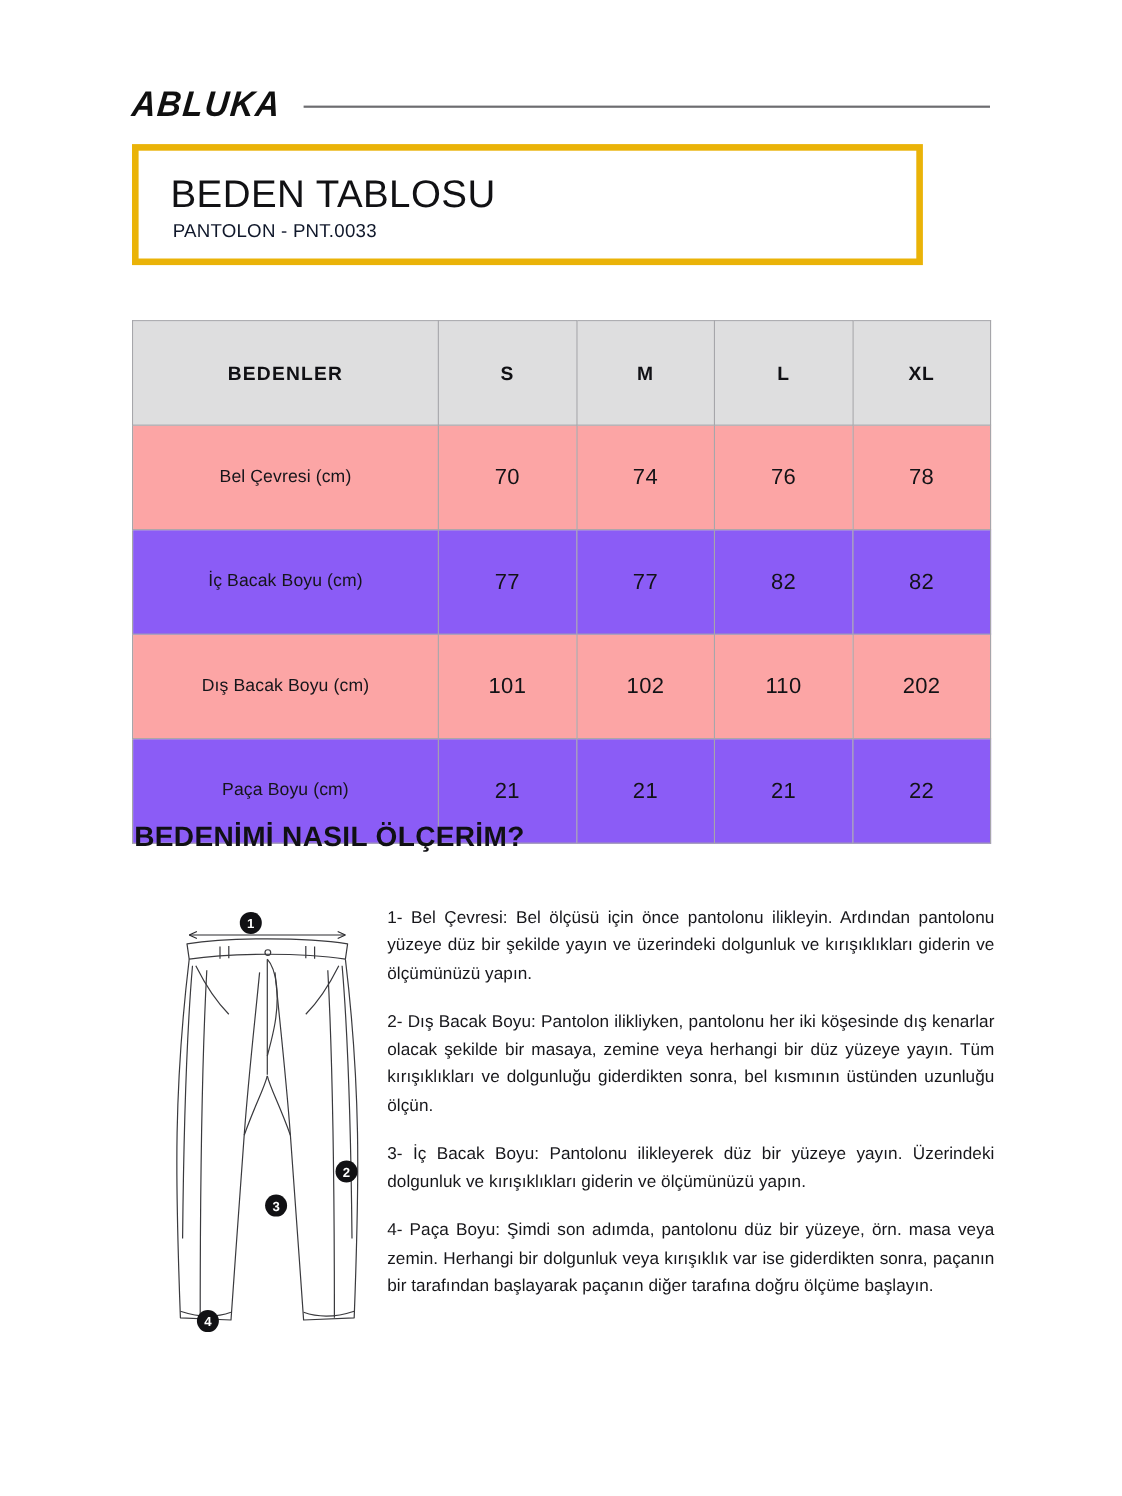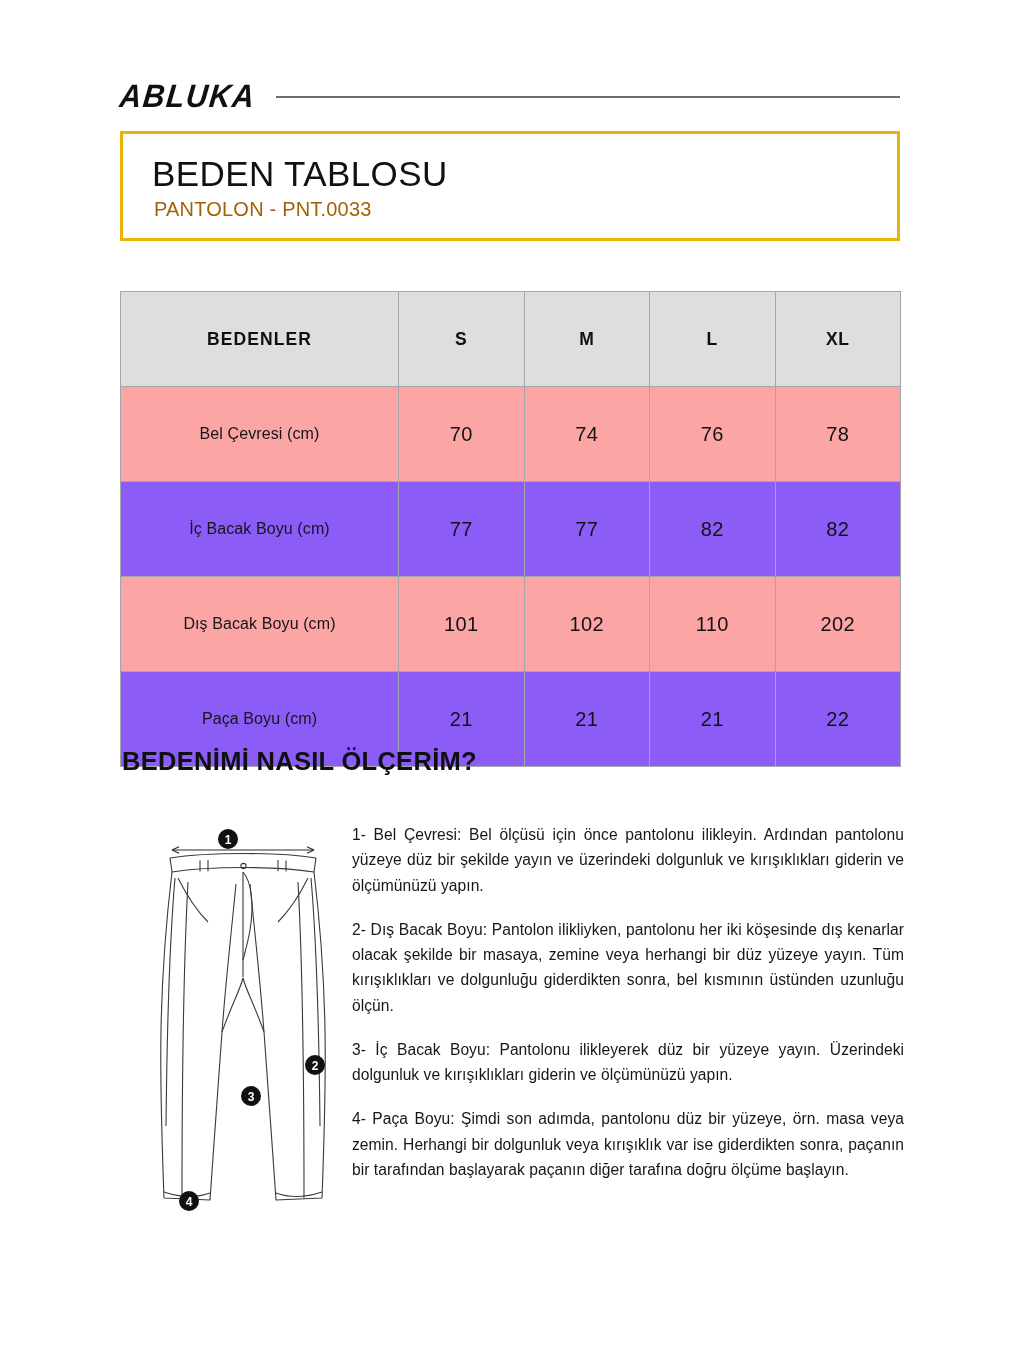--- a/index.html
+++ b/index.html
@@ -45,43 +45,43 @@
     background: #6d6d70;
     margin-left: 6px;
     margin-top: 2px;
   }
 
   
   .title-box {
     position: absolute;
     left: 120px;
     top: 131px;
-    width: 780px;
+    width: 719px;
     height: 110px;
-    border: 3px solid #eab308;
+    border: 6px solid #eab308;
     box-sizing: border-box;
   }
   .title-inner {
     position: absolute;
     left: 29px;
     top: 20px;
   }
   .doc-title {
     font-size: 35px;
     font-weight: 400;
     letter-spacing: 0.4px;
     color: #111114;
     line-height: 1.12;
     margin: 0;
   }
   .doc-subtitle {
-    font-size: 20px;
+    font-size: 17px;
     font-weight: 400;
     letter-spacing: 0.2px;
-    color: #a16207;
+    color: #0f172a;
     margin: 5px 0 0 2px;
     line-height: 1.1;
   }
 
   
   .size-table {
     position: absolute;
     left: 120px;
     top: 291px;
     width: 780px;

